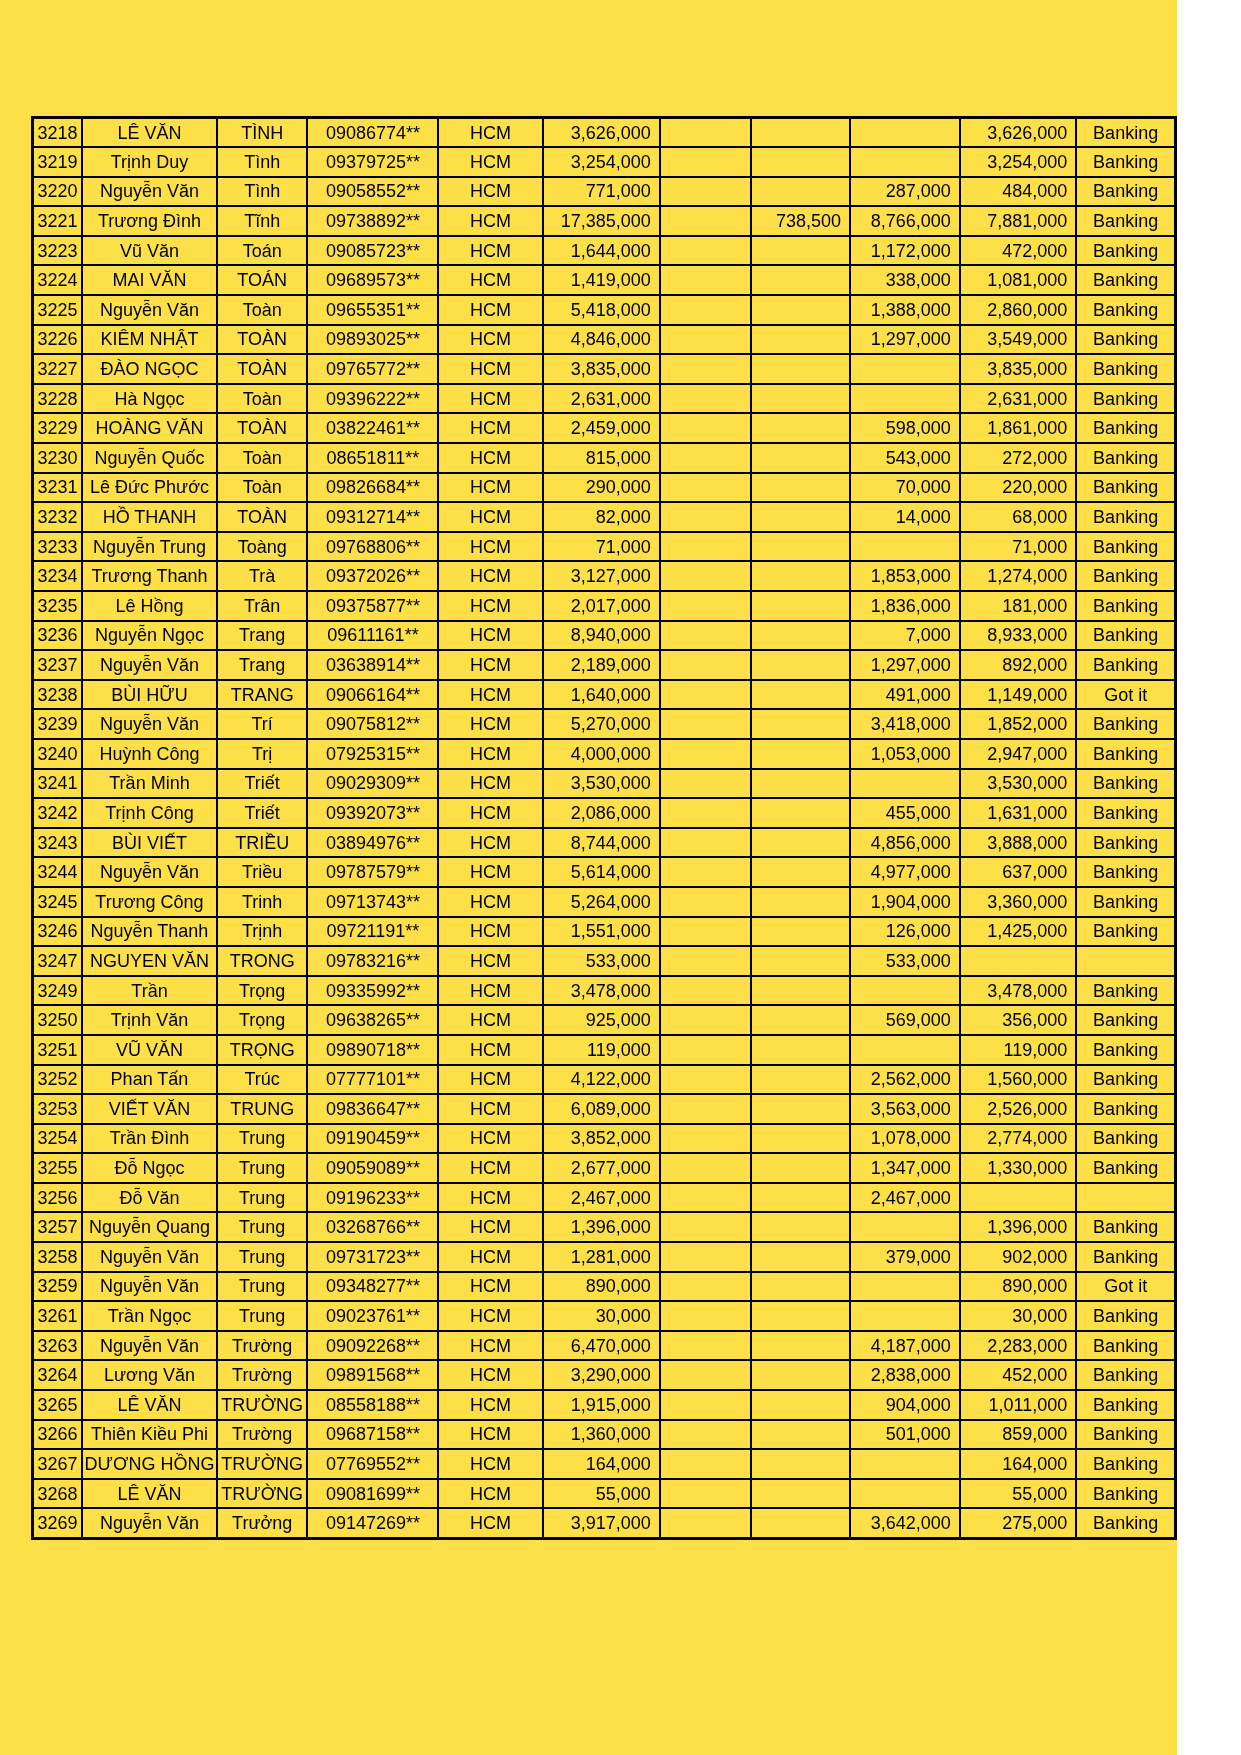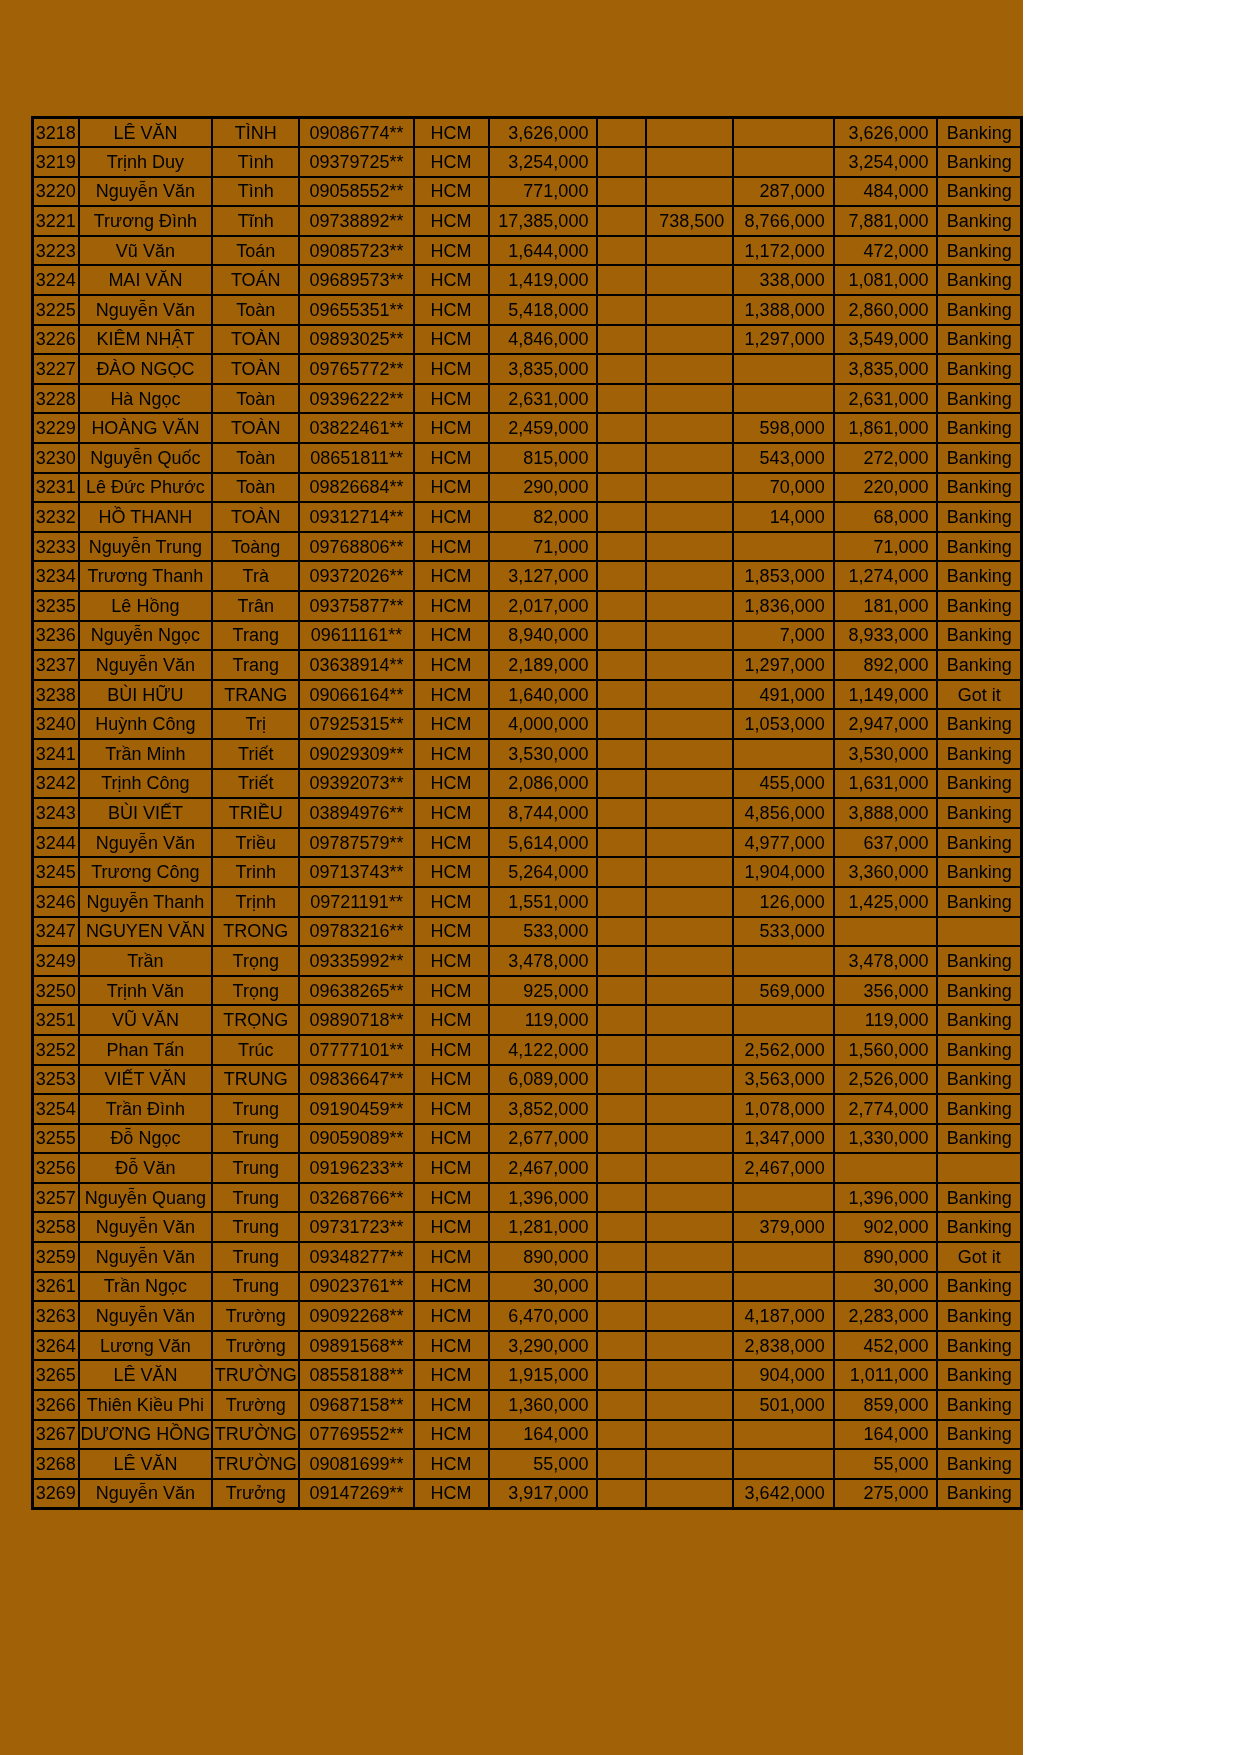--- a/index.html
+++ b/index.html
@@ -10,23 +10,23 @@
   body {
     position: relative;
     width: 1241px;
     height: 1755px;
     font-family: "Liberation Sans", "DejaVu Sans", sans-serif;
     color: #000000;
   }
   .page {
     position: absolute;
     left: 0; top: 0;
-    width: 1023px;
+    width: 1177px;
     height: 1755px;
-    background: #a16207;
+    background: #fde047;
   }
   table.records {
     position: absolute;
     left: 31px;
     top: 116px;
     border-collapse: collapse;
     table-layout: fixed;
     border: 3px solid #000000;
   }
   table.records tr {
@@ -345,20 +345,33 @@
           <td>09066164**</td>
           <td>HCM</td>
           <td>1,640,000</td>
           <td></td>
           <td></td>
           <td>491,000</td>
           <td>1,149,000</td>
           <td>Got it</td>
         </tr>
         <tr>
+          <td>3239</td>
+          <td>Nguyễn Văn</td>
+          <td>Trí</td>
+          <td>09075812**</td>
+          <td>HCM</td>
+          <td>5,270,000</td>
+          <td></td>
+          <td></td>
+          <td>3,418,000</td>
+          <td>1,852,000</td>
+          <td>Banking</td>
+        </tr>
+        <tr>
           <td>3240</td>
           <td>Huỳnh Công</td>
           <td>Trị</td>
           <td>07925315**</td>
           <td>HCM</td>
           <td>4,000,000</td>
           <td></td>
           <td></td>
           <td>1,053,000</td>
           <td>2,947,000</td>

